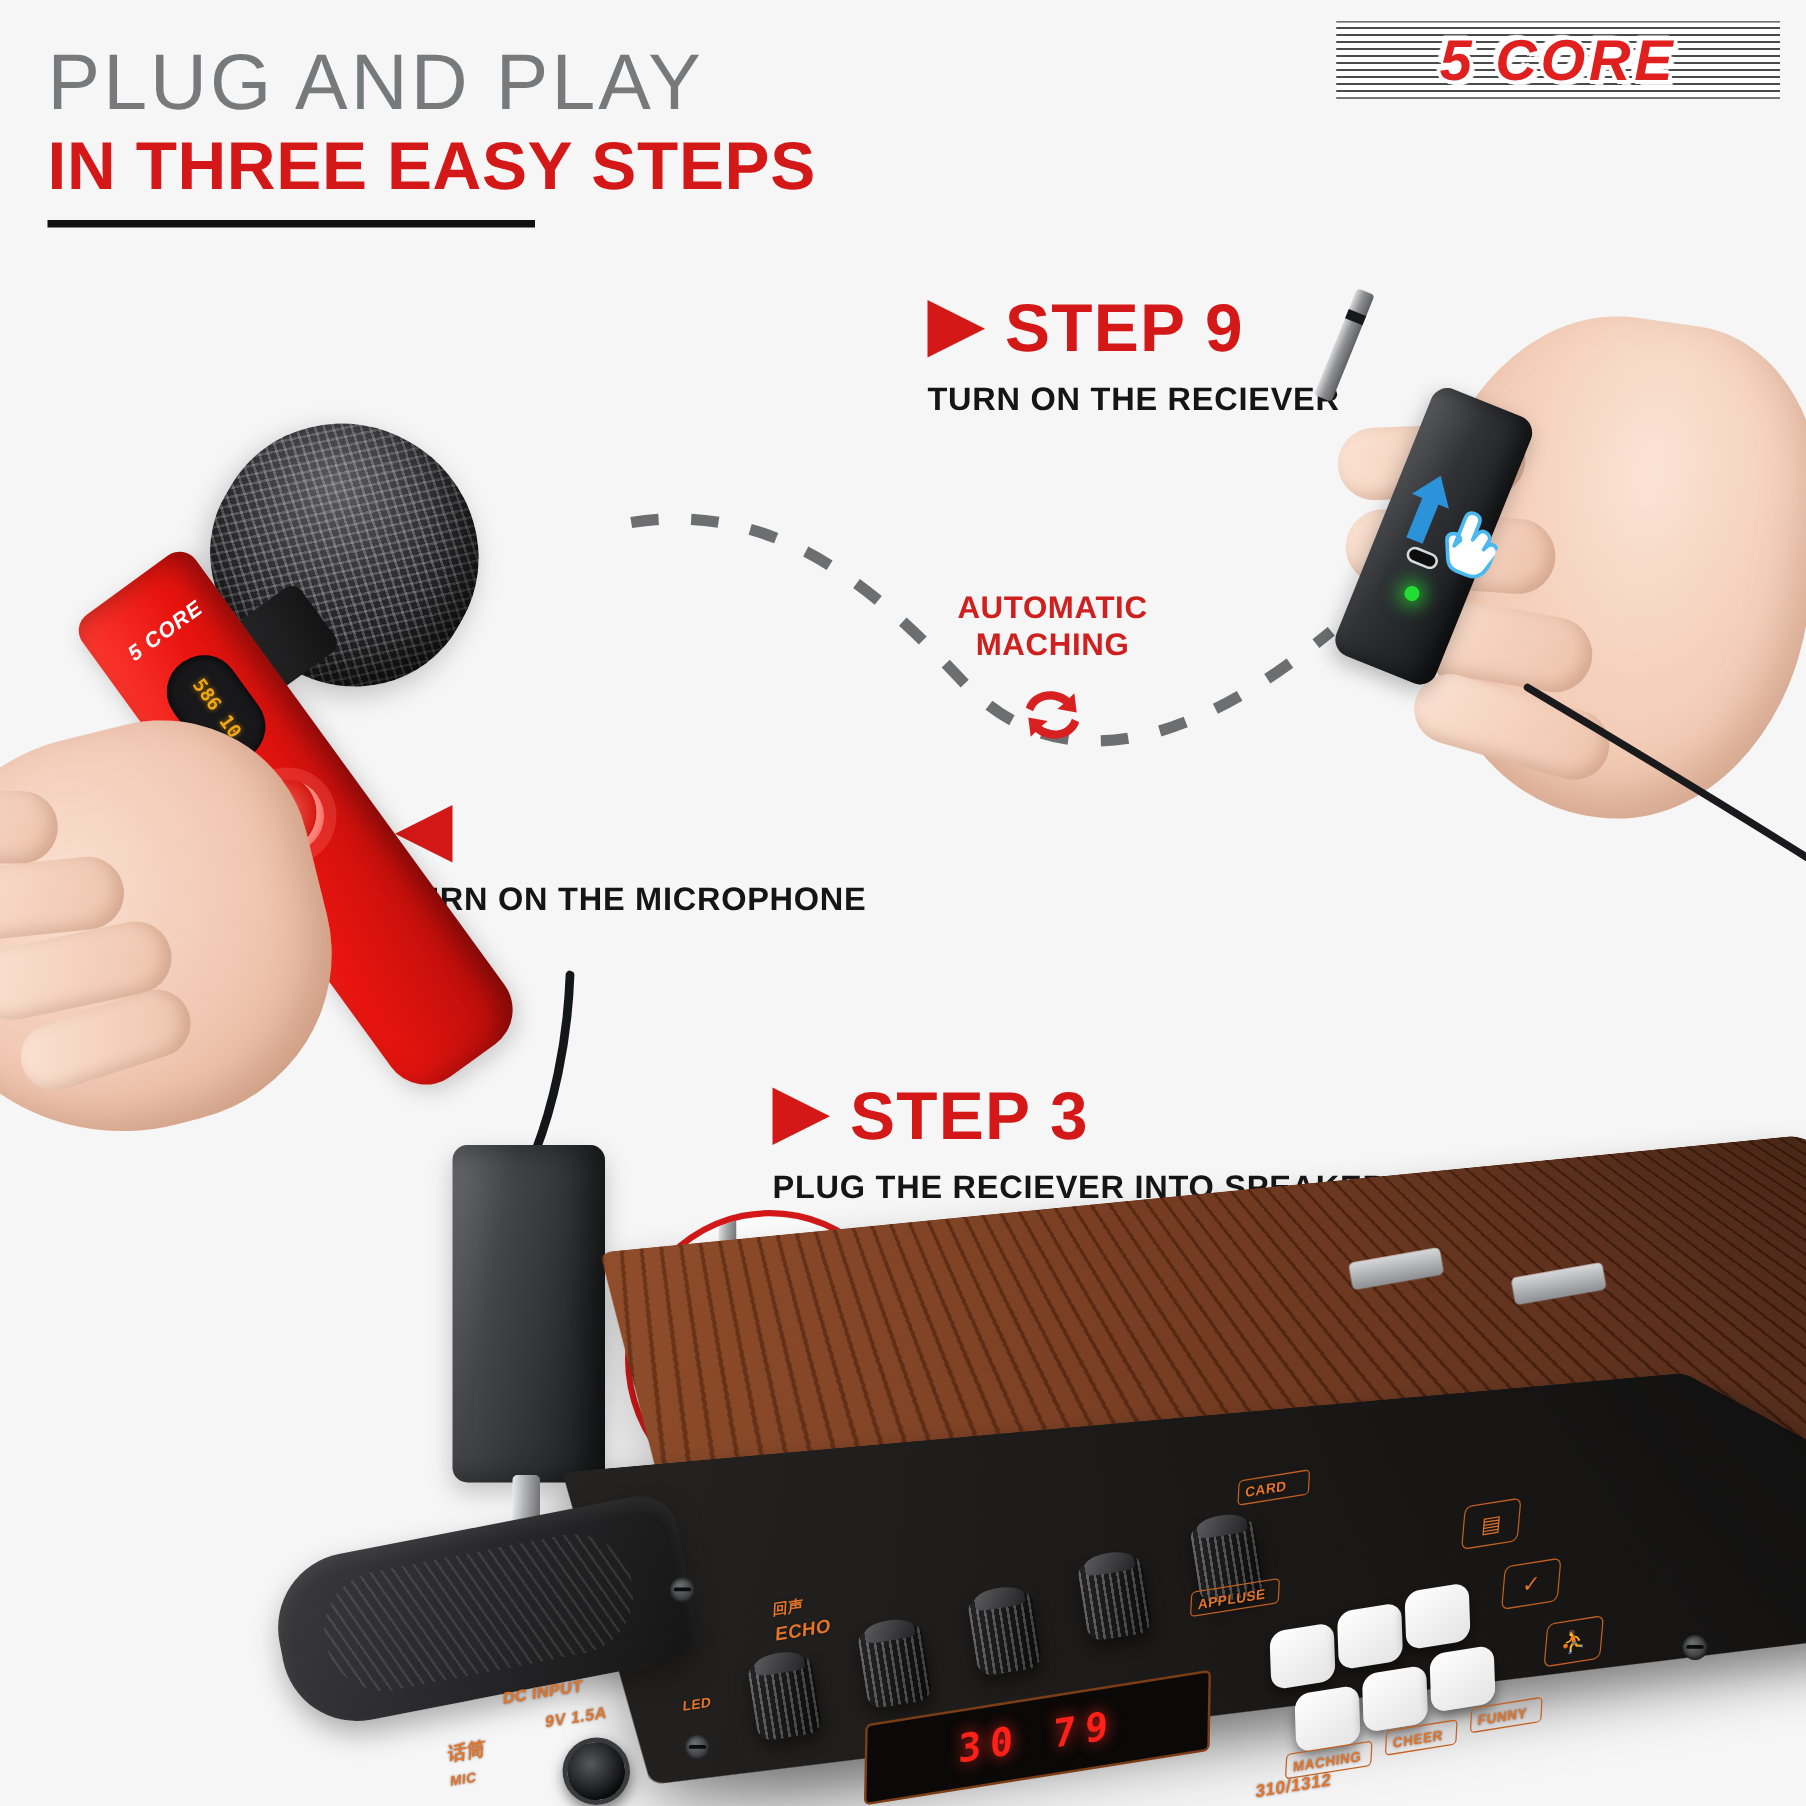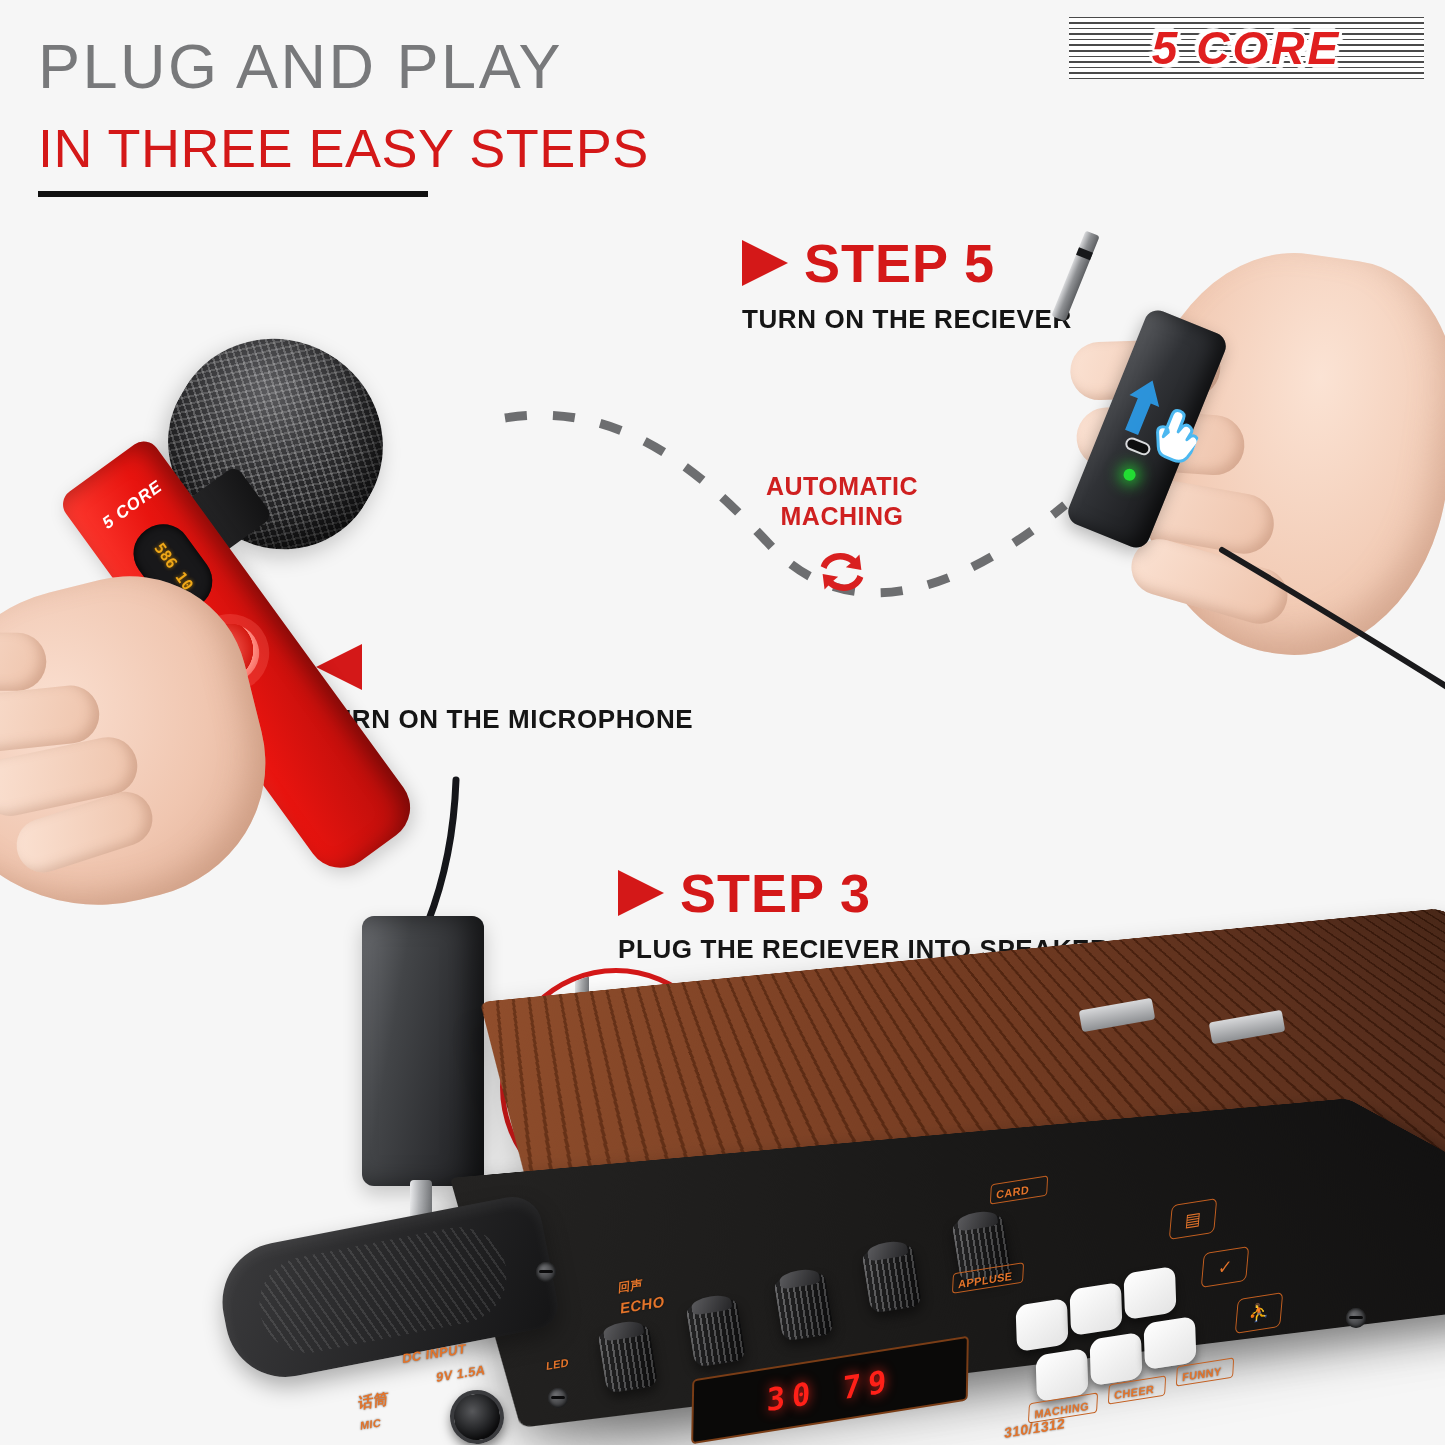--- a/index.html
+++ b/index.html
@@ -12,22 +12,22 @@
   }
   #stage { position:absolute; inset:0; background:#f6f6f6; }
 
   
   .title-block { position:absolute; left:38px; top:34px; }
   .title-main {
     font-size:63px; font-weight:400; letter-spacing:2.5px;
     color:#78797b; line-height:1.02; white-space:nowrap;
   }
   .title-sub {
-    font-size:54px; font-weight:normal; letter-spacing:0.5px;
-    color:#d41818; line-height:1.05; margin-top:22px; white-space:nowrap;
+    font-size:54px; font-weight:bold; letter-spacing:0.5px;
+    color:#d41818; line-height:1.05; margin-top:7px; white-space:nowrap;
   }
   .title-rule {
     margin-top:14px; width:390px; height:6px; background:#111;
   }
 
   
   .logo {
     position:absolute; left:1069px; top:17px; width:355px; height:62px;
   }
   .logo-stripes {
@@ -343,21 +343,21 @@
     <div class="logo-text">5 CORE</div>
   </div>
 
   <svg class="dash-path" viewBox="0 0 1445 1445">
     <path d="M 505 418 C 620 400 700 470 770 545 C 845 625 950 600 1065 505" fill="none" stroke="#6d6e70" stroke-width="9" stroke-dasharray="22 26" stroke-linecap="butt"></path>
   </svg>
 
   <div class="step" id="step1">
     <div class="step-head">
       <span class="arrow-r"></span>
-      <span class="step-title">STEP 5</span>
+      <span class="step-title">STEP 9</span>
     </div>
     <div class="step-desc">TURN ON THE RECIEVER</div>
   </div>
 
   <div class="step" id="step2">
     <div class="step-head">
       <span class="arrow-l"></span>
     </div>
     <div class="step-desc">TURN ON THE MICROPHONE</div>
   </div>

